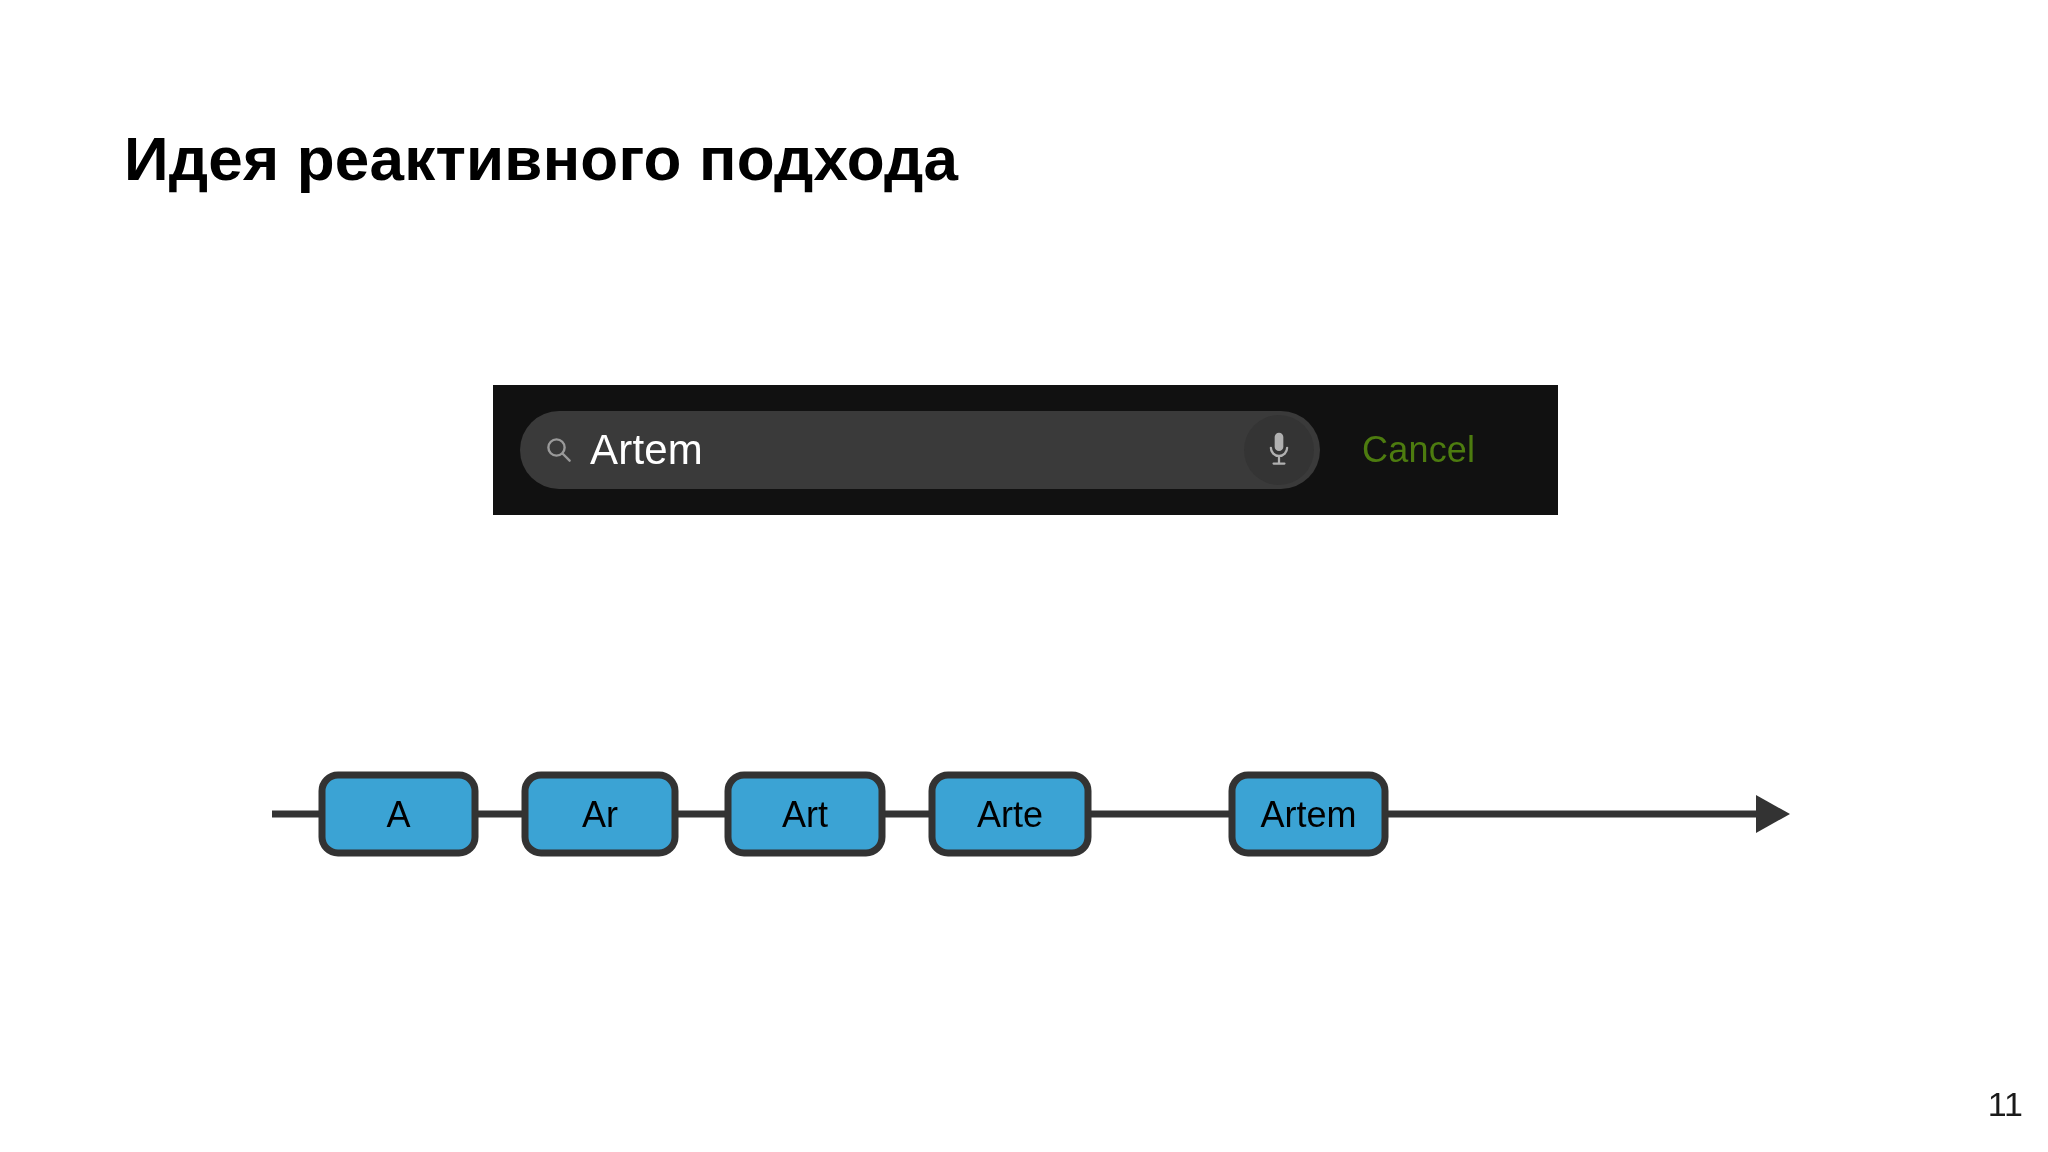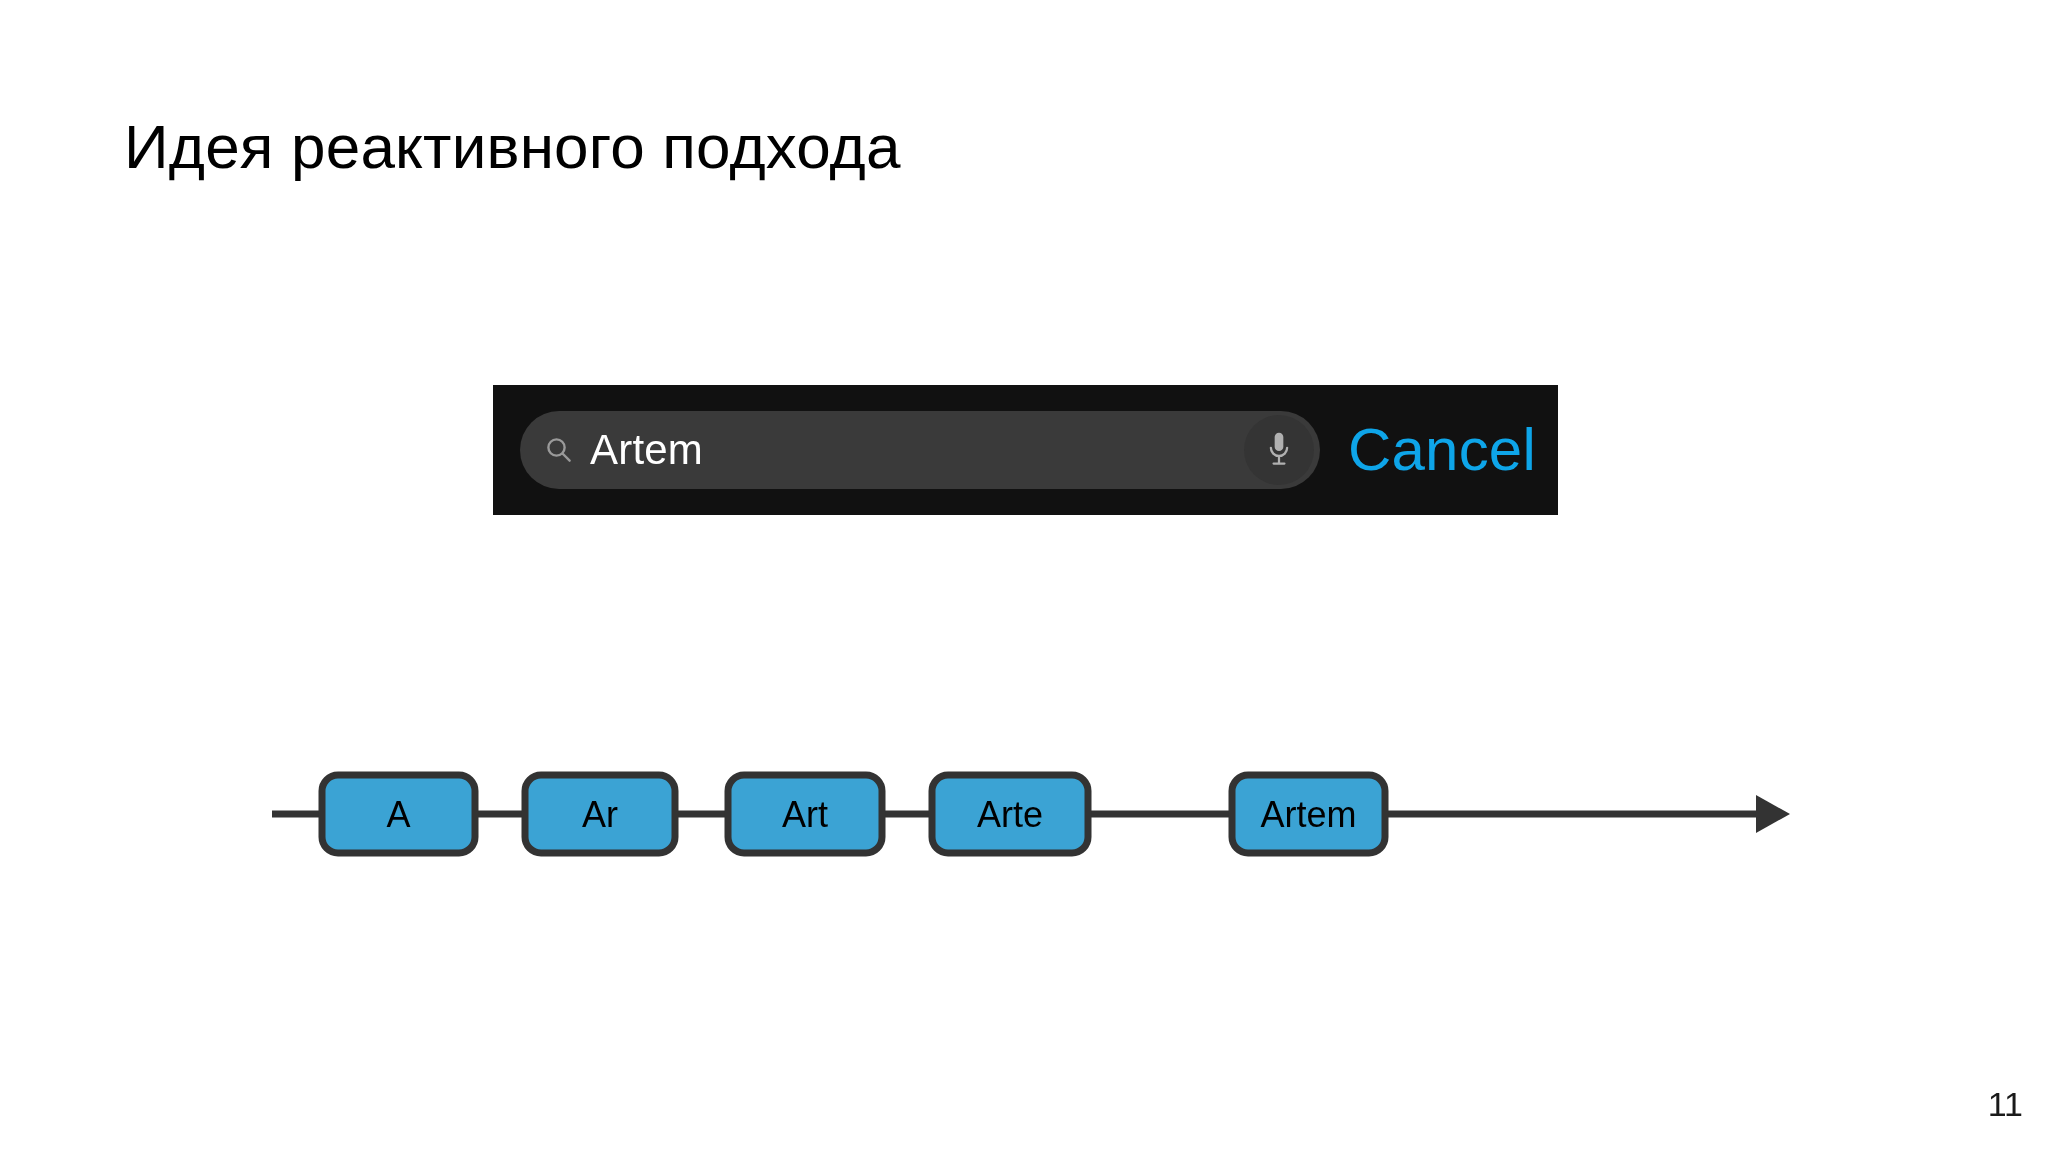--- a/index.html
+++ b/index.html
@@ -12,25 +12,25 @@
     background: #ffffff;
     font-family: "Liberation Sans", sans-serif;
     overflow: hidden;
     position: relative;
   }
 
   
   .slide-title {
     position: absolute;
     left: 124px;
-    top: 116px;
+    top: 128px;
     font-size: 62px;
     line-height: 1.0;
     color: #000000;
-    font-weight: 400;
+    font-weight: 700;
     letter-spacing: 0.2px;
     white-space: nowrap;
   }
 
   
   .search-bar {
     position: absolute;
     left: 493px;
     top: 385px;
     width: 1065px;
@@ -78,24 +78,24 @@
     display: flex;
     align-items: center;
     justify-content: center;
   }
   .mic-glyph {
     width: 26px;
     height: 40px;
     display: block;
   }
   .cancel-button {
-    color: #0ea5e9;
-    font-size: 60px;
+    color: #4d7c0f;
+    font-size: 36px;
     line-height: 1;
-    margin-left: 28px;
+    margin-left: 42px;
     white-space: nowrap;
     letter-spacing: 0.2px;
   }
 
   
   .timeline {
     position: absolute;
     left: 0;
     top: 0;
     width: 2048px;

